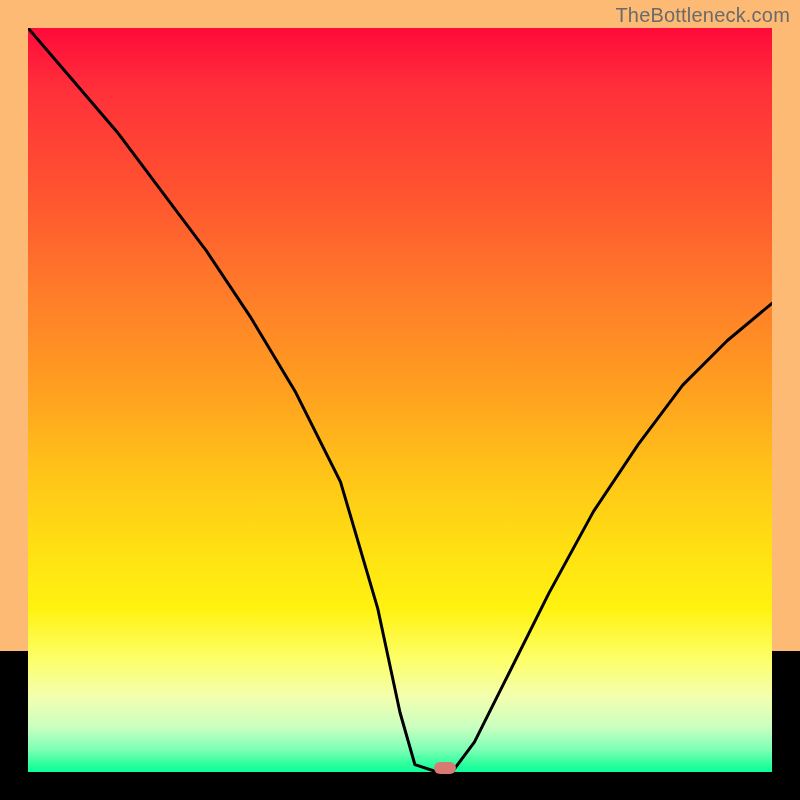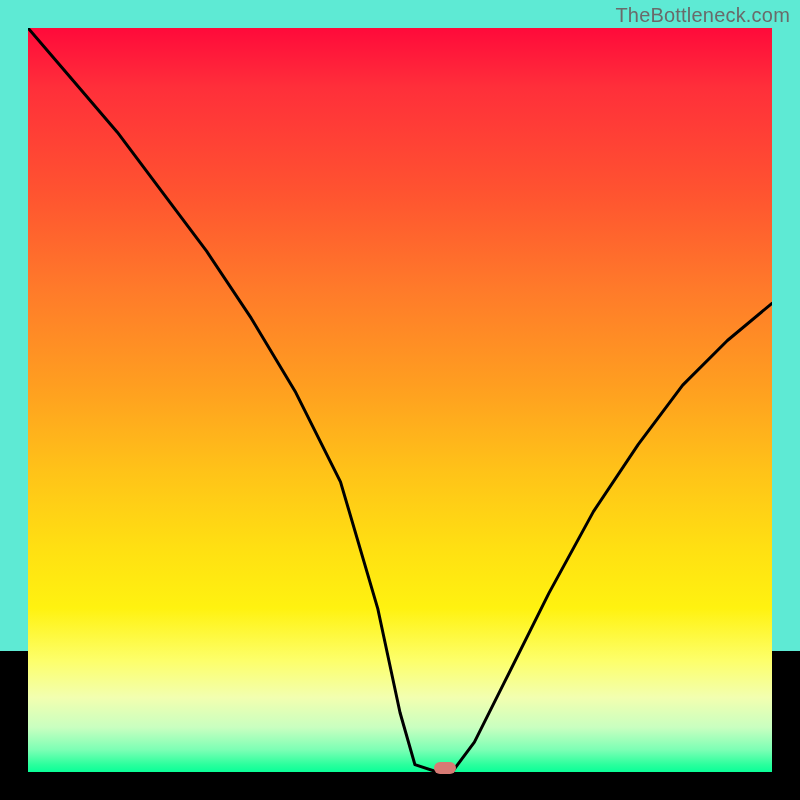--- a/index.html
+++ b/index.html
@@ -8,21 +8,21 @@
     width: 800px;
     height: 800px;
     background: #000;
     overflow: hidden;
     font-family: Arial, Helvetica, sans-serif;
   }
   .frame {
     position: relative;
     width: 800px;
     height: 651px;
-    background: #5eead4;
+    background: #fdba74;
   }
   .plot {
     position: absolute;
     left: 28px;
     top: 28px;
     width: 744px;
     height: 744px;
     background: linear-gradient(to bottom,
       #ff0a3a 0%,
       #ff2f3a 8%,

